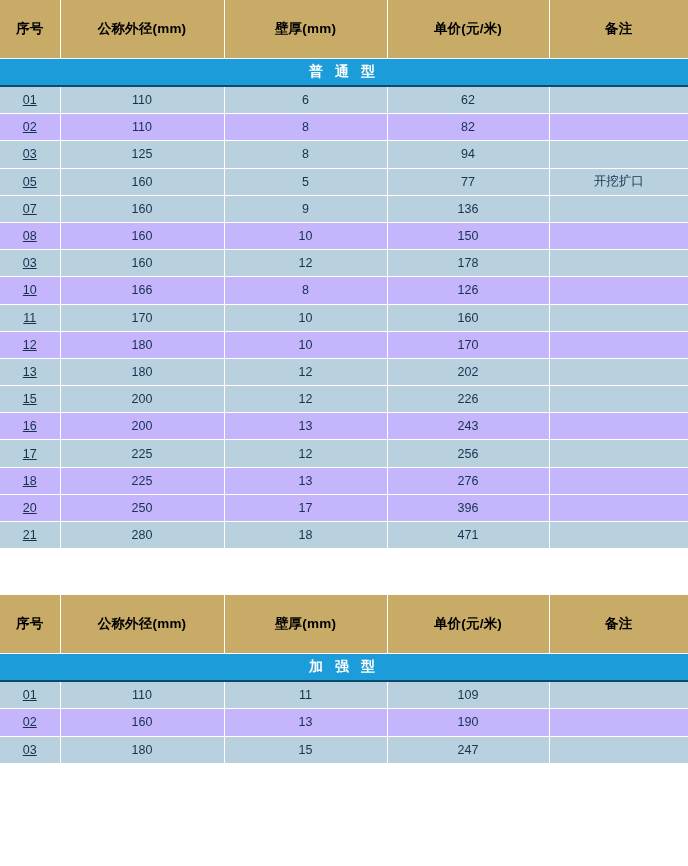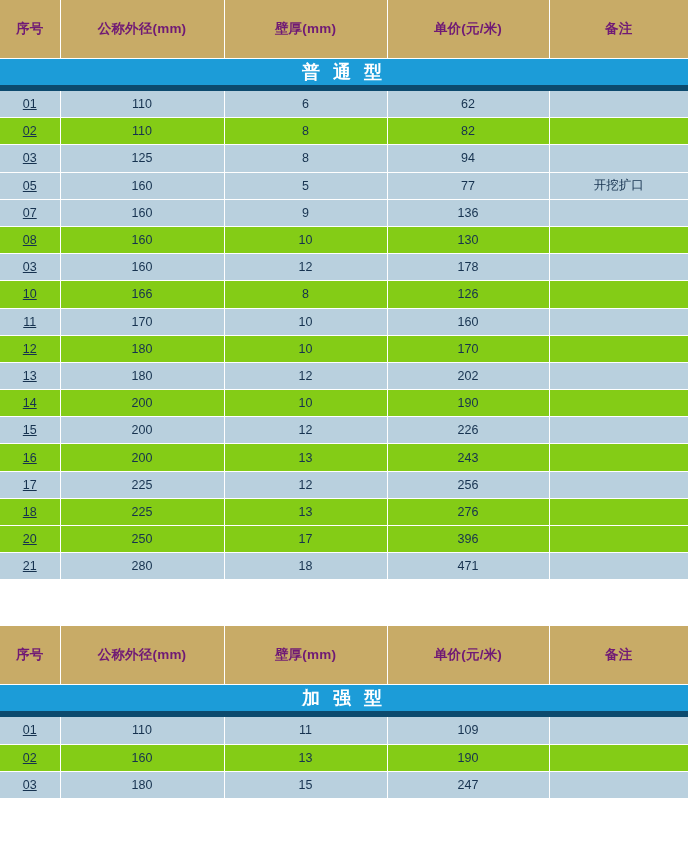--- a/index.html
+++ b/index.html
@@ -23,57 +23,57 @@
     table-layout: fixed;
   }
   table.price-table col.c0 { width: 60px; }
   table.price-table col.c1 { width: 164px; }
   table.price-table col.c2 { width: 163px; }
   table.price-table col.c3 { width: 162px; }
   table.price-table col.c4 { width: 139px; }
 
   .price-table th {
     background: #c8ab67;
-    color: #701a75;
+    color: #000000;
     font-size: 13.5px;
     font-weight: bold;
     height: 56px;
     border-right: 1px solid #ffffff;
     border-bottom: 1px solid #ffffff;
     text-align: center;
     vertical-align: middle;
     letter-spacing: 0.2px;
   }
   .price-table th:last-child { border-right: none; }
 
   .section-row td {
     background: #1c9cd8;
     color: #ffffff;
-    font-size: 18px;
+    font-size: 14px;
     font-weight: bold;
     height: 24px;
     text-align: center;
     vertical-align: middle;
     letter-spacing: 4px;
-    border-bottom: 6px solid #0c4a6e;
+    border-bottom: 2px solid #0c4a6e;
   }
 
   .price-table td.cell {
     height: 24.2px;
     font-size: 12.5px;
     text-align: center;
     vertical-align: middle;
     border-right: 1px solid #ffffff;
     border-bottom: 1px solid #ffffff;
     color: #16324f;
   }
   .price-table td.cell:last-child { border-right: none; }
 
   .tone-a { background: #b9d0de; }
-  .tone-b { background: #84cc16; }
+  .tone-b { background: #c4b5fd; }
 
   .idx { font-weight: normal; text-decoration: underline; }
 
   .gap {
     height: 46px;
     background: #ffffff;
   }
   .note { font-size: 12.5px; }
 </style>
 </head>
@@ -135,21 +135,21 @@
         <td class="cell tone-a idx">07</td>
         <td class="cell tone-a">160</td>
         <td class="cell tone-a">9</td>
         <td class="cell tone-a">136</td>
         <td class="cell tone-a note"></td>
       </tr>
       <tr>
         <td class="cell tone-b idx">08</td>
         <td class="cell tone-b">160</td>
         <td class="cell tone-b">10</td>
-        <td class="cell tone-b">130</td>
+        <td class="cell tone-b">150</td>
         <td class="cell tone-b note"></td>
       </tr>
       <tr>
         <td class="cell tone-a idx">03</td>
         <td class="cell tone-a">160</td>
         <td class="cell tone-a">12</td>
         <td class="cell tone-a">178</td>
         <td class="cell tone-a note"></td>
       </tr>
       <tr>
@@ -172,27 +172,20 @@
         <td class="cell tone-b">10</td>
         <td class="cell tone-b">170</td>
         <td class="cell tone-b note"></td>
       </tr>
       <tr>
         <td class="cell tone-a idx">13</td>
         <td class="cell tone-a">180</td>
         <td class="cell tone-a">12</td>
         <td class="cell tone-a">202</td>
         <td class="cell tone-a note"></td>
-      </tr>
-      <tr>
-        <td class="cell tone-b idx">14</td>
-        <td class="cell tone-b">200</td>
-        <td class="cell tone-b">10</td>
-        <td class="cell tone-b">190</td>
-        <td class="cell tone-b note"></td>
       </tr>
       <tr>
         <td class="cell tone-a idx">15</td>
         <td class="cell tone-a">200</td>
         <td class="cell tone-a">12</td>
         <td class="cell tone-a">226</td>
         <td class="cell tone-a note"></td>
       </tr>
       <tr>
         <td class="cell tone-b idx">16</td>

